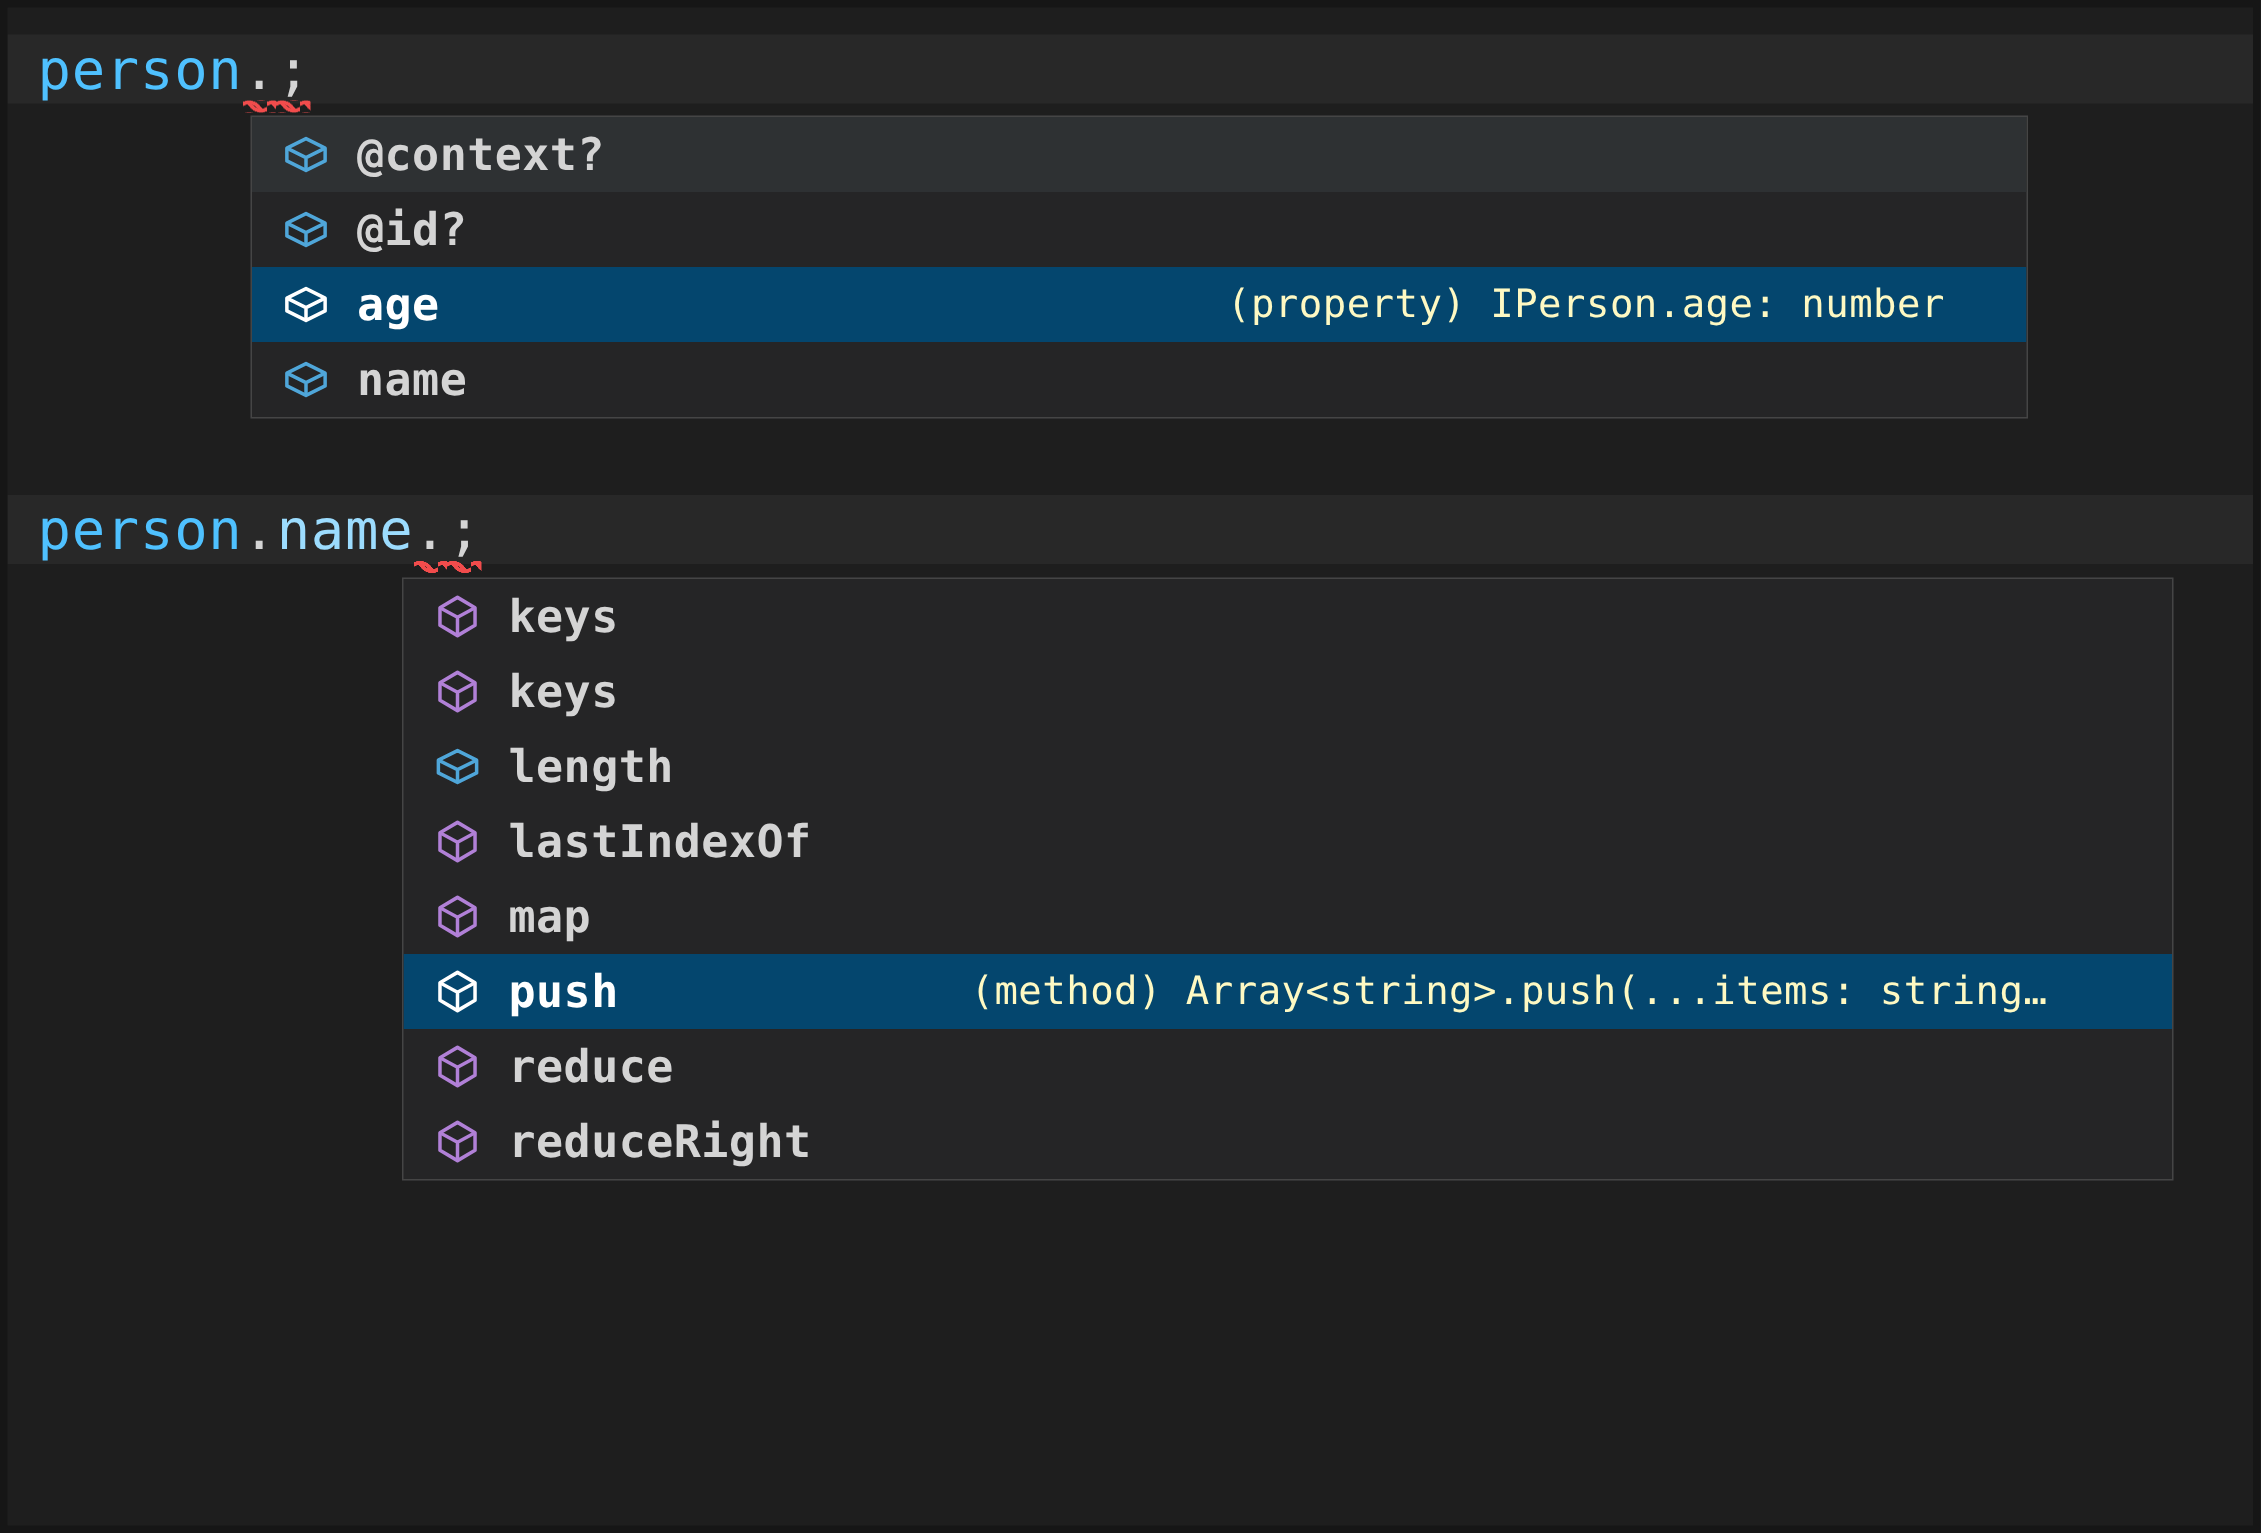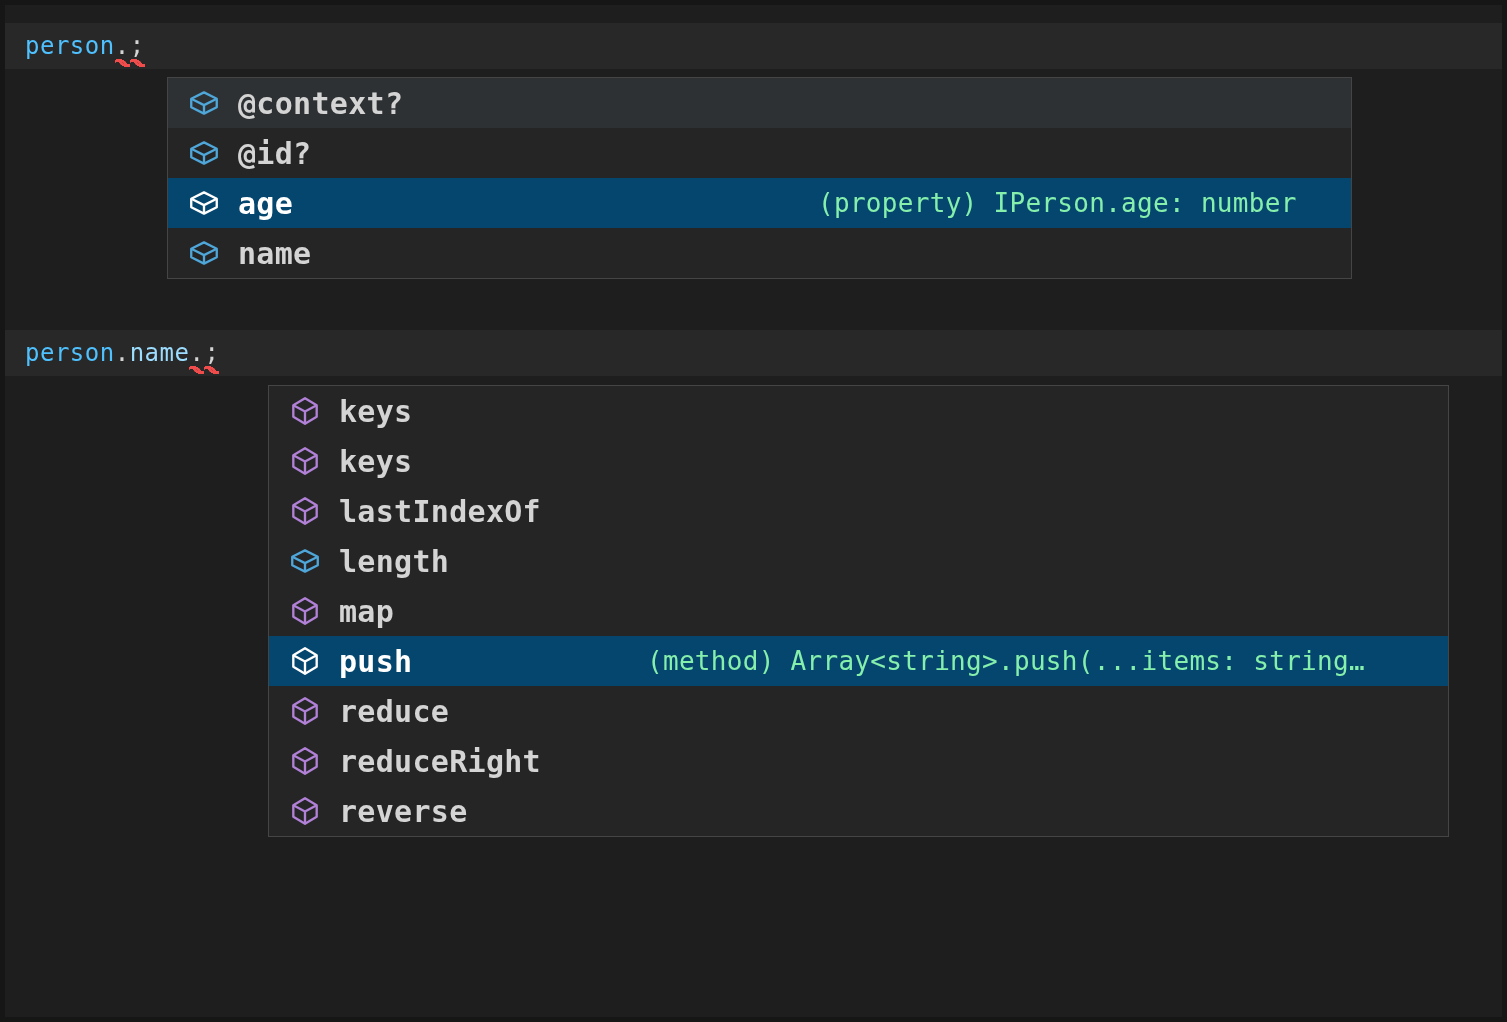--- a/index.html
+++ b/index.html
@@ -21,21 +21,21 @@
   
   .code-line{
     position:absolute;
     left:0;
     width:100%;
     height:46px;
     background:#282828;
     display:flex;
     align-items:center;
     white-space:pre;
-    font-size:24px;
+    font-size:37px;
     letter-spacing:0.5px;
   }
   .code-line .gutter{width:20px;flex:0 0 20px;}
   .tok{position:relative;}
   .tok-var{color:#4fc1ff;}
   .tok-prop{color:#9cdcfe;}
   .tok-punct{color:#d4d4d4;}
   .squiggle{
     position:absolute;
     left:0;bottom:-7px;
@@ -96,21 +96,21 @@
     letter-spacing:0.3px;
   }
   .row-detail{
     margin-left:auto;
     padding-right:20px;
     font-size:26px;
     letter-spacing:0.3px;
     color:#cfd6db;
     font-weight:normal;
   }
-  .suggest-row.selected .row-detail{color:#86efac;}
+  .suggest-row.selected .row-detail{color:#fef9c3;}
   .suggest-row.selected .row-label{color:#ffffff;}
 
   
   #suggest-person .row-detail{margin-left:0;position:absolute;left:650px;}
   #suggest-name .row-detail{margin-left:0;position:absolute;left:378px;}
 </style>
 </head>
 <body>
 
 <div class="screen">
@@ -192,38 +192,38 @@
               <path d="M16 4 L27 10.5 L27 21.5 L16 28 L5 21.5 L5 10.5 Z"></path>
               <path d="M5 10.5 L16 16.5 L27 10.5 M16 16.5 L16 28"></path>
             </g>
           </svg>
         </span>
         <span class="row-label">keys</span>
       </div>
       <div class="suggest-row">
         <span class="icon">
           <svg width="34" height="34" viewBox="0 0 32 32">
+            <g fill="none" stroke="#4fa6d9" stroke-width="2.2" stroke-linejoin="round">
+              <path d="M16 6 L28 12 L28 20 L16 26 L4 20 L4 12 Z"></path>
+              <path d="M4 12 L16 18 L28 12 M16 18 L16 26"></path>
+            </g>
+          </svg>
+        </span>
+        <span class="row-label">length</span>
+      </div>
+      <div class="suggest-row">
+        <span class="icon">
+          <svg width="34" height="34" viewBox="0 0 32 32">
             <g fill="none" stroke="#b180d7" stroke-width="2.2" stroke-linejoin="round">
               <path d="M16 4 L27 10.5 L27 21.5 L16 28 L5 21.5 L5 10.5 Z"></path>
               <path d="M5 10.5 L16 16.5 L27 10.5 M16 16.5 L16 28"></path>
             </g>
           </svg>
         </span>
         <span class="row-label">lastIndexOf</span>
-      </div>
-      <div class="suggest-row">
-        <span class="icon">
-          <svg width="34" height="34" viewBox="0 0 32 32">
-            <g fill="none" stroke="#4fa6d9" stroke-width="2.2" stroke-linejoin="round">
-              <path d="M16 6 L28 12 L28 20 L16 26 L4 20 L4 12 Z"></path>
-              <path d="M4 12 L16 18 L28 12 M16 18 L16 26"></path>
-            </g>
-          </svg>
-        </span>
-        <span class="row-label">length</span>
       </div>
       <div class="suggest-row">
         <span class="icon">
           <svg width="34" height="34" viewBox="0 0 32 32">
             <g fill="none" stroke="#b180d7" stroke-width="2.2" stroke-linejoin="round">
               <path d="M16 4 L27 10.5 L27 21.5 L16 28 L5 21.5 L5 10.5 Z"></path>
               <path d="M5 10.5 L16 16.5 L27 10.5 M16 16.5 L16 28"></path>
             </g>
           </svg>
         </span>
@@ -256,26 +256,15 @@
         <span class="icon">
           <svg width="34" height="34" viewBox="0 0 32 32">
             <g fill="none" stroke="#b180d7" stroke-width="2.2" stroke-linejoin="round">
               <path d="M16 4 L27 10.5 L27 21.5 L16 28 L5 21.5 L5 10.5 Z"></path>
               <path d="M5 10.5 L16 16.5 L27 10.5 M16 16.5 L16 28"></path>
             </g>
           </svg>
         </span>
         <span class="row-label">reduceRight</span>
       </div>
-      <div class="suggest-row">
-        <span class="icon">
-          <svg width="34" height="34" viewBox="0 0 32 32">
-            <g fill="none" stroke="#b180d7" stroke-width="2.2" stroke-linejoin="round">
-              <path d="M16 4 L27 10.5 L27 21.5 L16 28 L5 21.5 L5 10.5 Z"></path>
-              <path d="M5 10.5 L16 16.5 L27 10.5 M16 16.5 L16 28"></path>
-            </g>
-          </svg>
-        </span>
-        <span class="row-label">reverse</span>
-      </div>
     </div>
 
 </div>
 
 </body></html>

